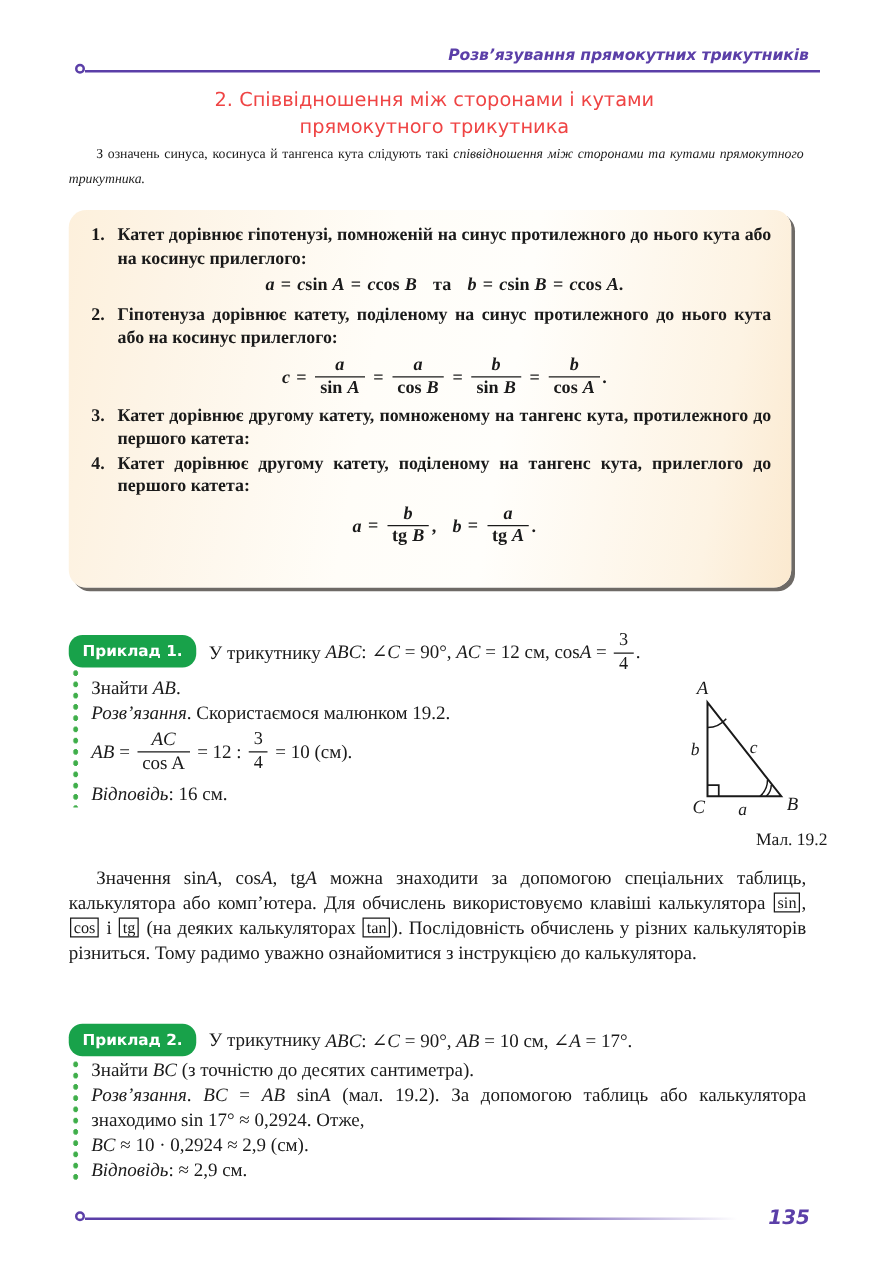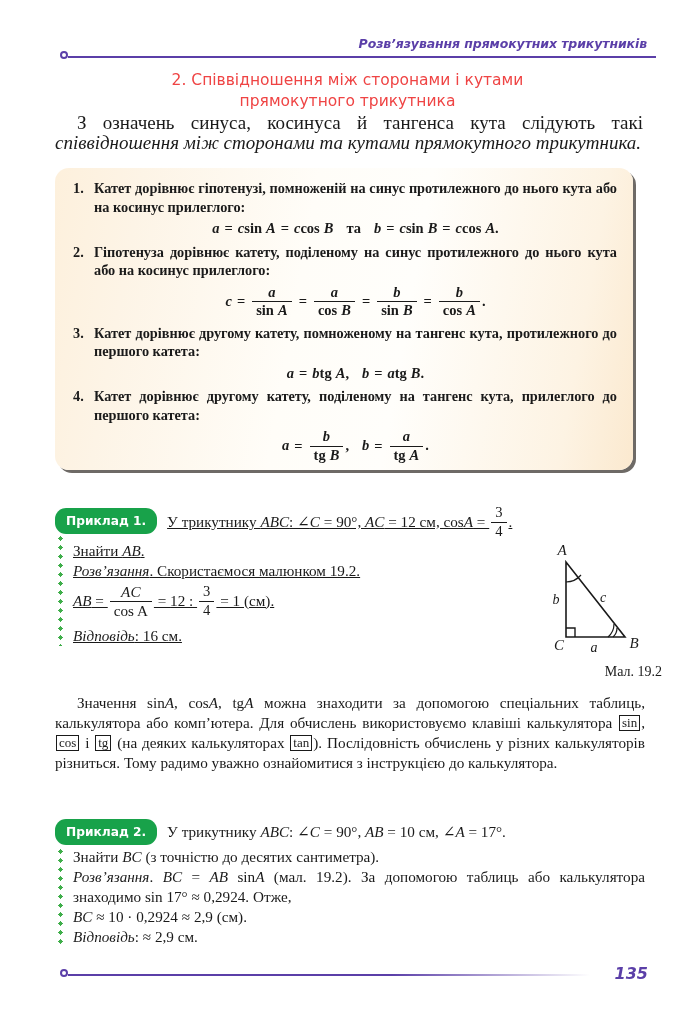--- a/index.html
+++ b/index.html
@@ -65,21 +65,21 @@
     color: #ef4444;
     line-height: 21px;
   }
   .section-title .line2 { display: block; }
 
   
   .intro-para {
     position: absolute;
     left: 55px; top: 113px;
     width: 588px;
-    font-size: 19px;
+    font-size: 11px;
     line-height: 20px;
     text-align: justify;
   }
   .intro-para .indent { display: inline-block; width: 22px; }
   .ital { font-style: italic; }
 
   
   .rules-box {
     position: absolute;
     left: 55px; top: 168px;
@@ -299,43 +299,40 @@
         </span><span class="eq">=</span><span class="frac">
           <span class="num mi">b</span>
           <span class="den"><span class="mop">cos</span><span class="sp"></span><span class="mi">A</span></span>
         </span><span>.</span>
       </span>
     </div>
 
     <div class="rule-item">
       <span class="rule-num">3.</span>
       <span>Катет дорівнює другому катету, помноженому на тангенс кута, протилежного до першого катета:</span>
-      <span class="rule-formula">
-        <span class="mi">a</span><span class="eq">=</span><span class="mi">b</span><span class="mop">tg</span><span class="sp"></span><span class="mi">A</span><span>,</span><span class="spw"></span><span class="mi">b</span><span class="eq">=</span><span class="mi">a</span><span class="mop">tg</span><span class="sp"></span><span class="mi">B</span><span>.</span>
-      </span>
     </div>
 
     <div class="rule-item">
       <span class="rule-num">4.</span>
       <span>Катет дорівнює другому катету, поділеному на тангенс кута, прилеглого до першого катета:</span>
       <span class="rule-formula tall">
         <span class="mi">a</span><span class="eq">=</span><span class="frac">
           <span class="num mi">b</span>
           <span class="den"><span class="mop">tg</span><span class="sp"></span><span class="mi">B</span></span>
         </span><span>,</span><span class="spw"></span><span class="mi">b</span><span class="eq">=</span><span class="frac">
           <span class="num mi">a</span>
           <span class="den"><span class="mop">tg</span><span class="sp"></span><span class="mi">A</span></span>
         </span><span>.</span>
       </span>
     </div>
 
   </div>
 </div>
 
-<div class="example" style="top:506px;text-decoration:underline;">
+<div class="example" style="top:506px;">
   <div class="ex-dots" style="top:28px; height:112px;"></div>
   <div class="ex-body">
 
     <div class="ex-line ex-first">
       <span class="ex-badge">Приклад 1.</span><span class="lead">У трикутнику </span><span class="ital">ABC</span><span>: ∠</span><span class="ital">C</span><span> = 90°, </span><span class="ital">AC</span><span> = 12  см, cos</span><span class="ital">A</span><span> = </span><span class="frac sm">
           <span class="num">3</span>
           <span class="den">4</span>
       </span><span>.</span>
     </div>
 
@@ -347,21 +344,21 @@
       <span class="ital">Розв’язання</span><span>. Скористаємося малюнком 19.2.</span>
     </div>
 
     <div class="ex-line" style="margin-top:4px;">
       <span class="ital">AB</span><span> = </span><span class="frac">
           <span class="num ital">AC</span>
           <span class="den">cos A</span>
       </span><span> = </span><span>12 : </span><span class="frac sm">
           <span class="num">3</span>
           <span class="den">4</span>
-      </span><span> = 1 (см).</span>
+      </span><span> = 10 (см).</span>
     </div>
 
     <div class="ex-line" style="margin-top:6px;">
       <span class="ital">Відповідь</span><span>: 16 см.</span>
     </div>
 
   </div>
 </div>
 
 <div class="figure">

